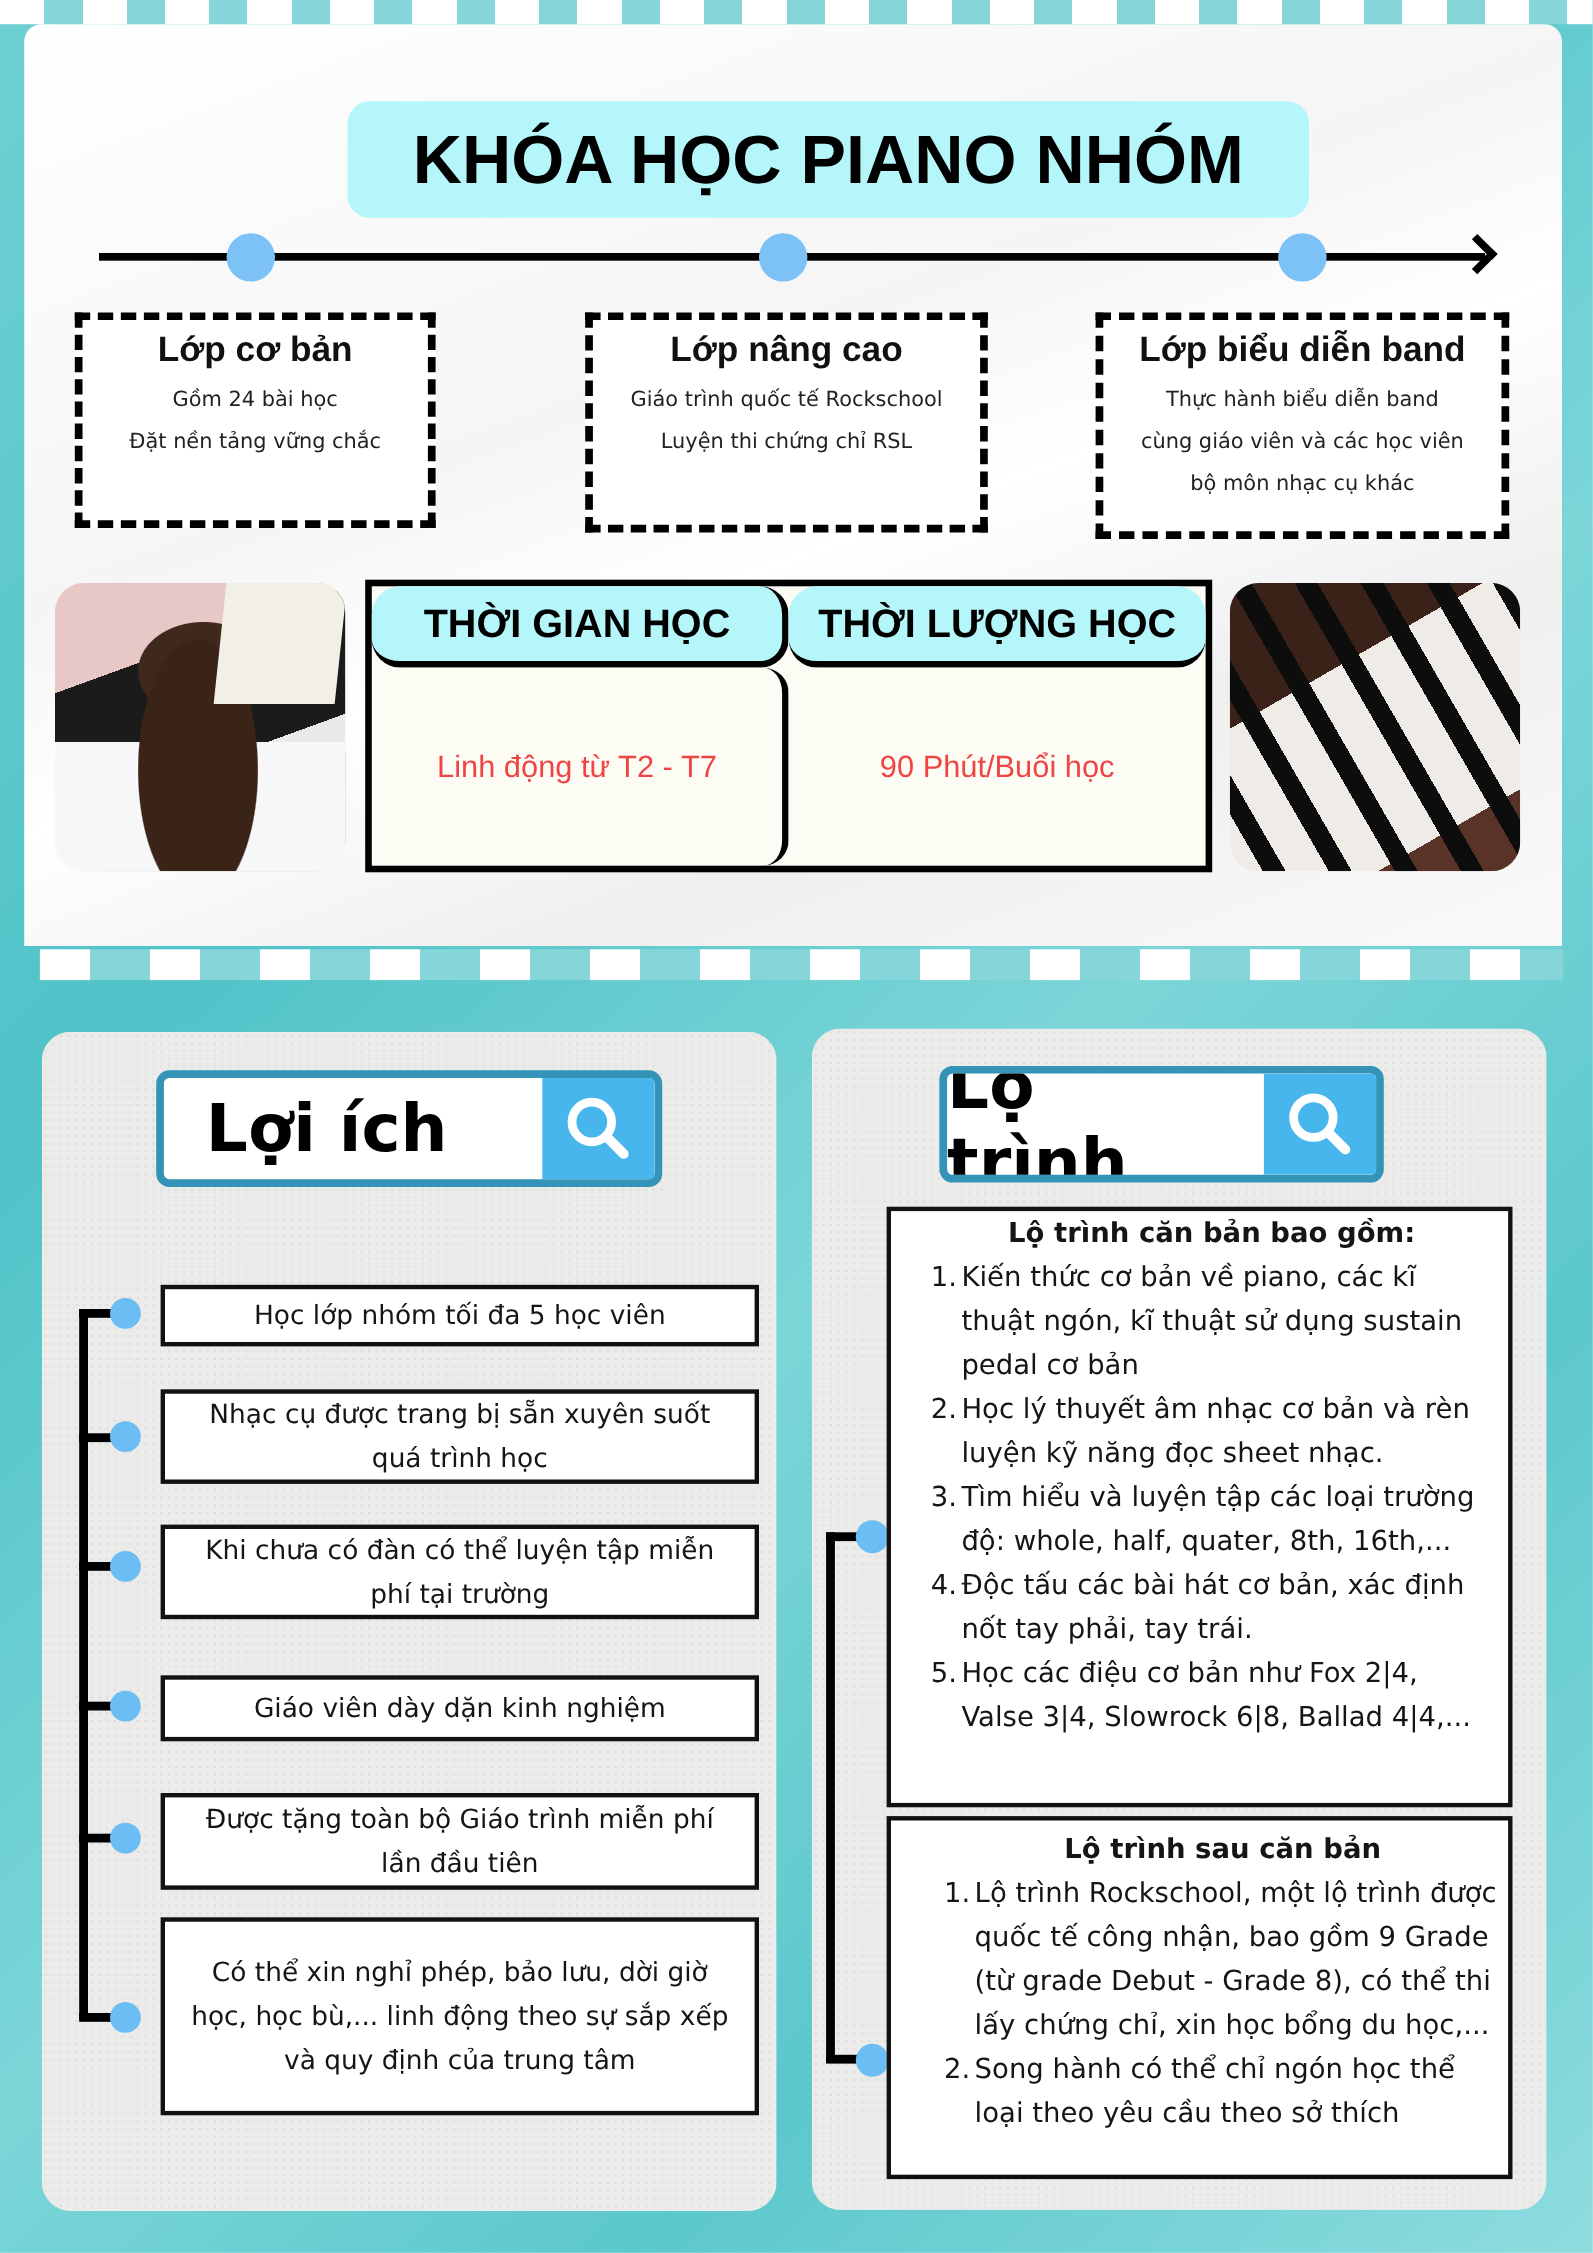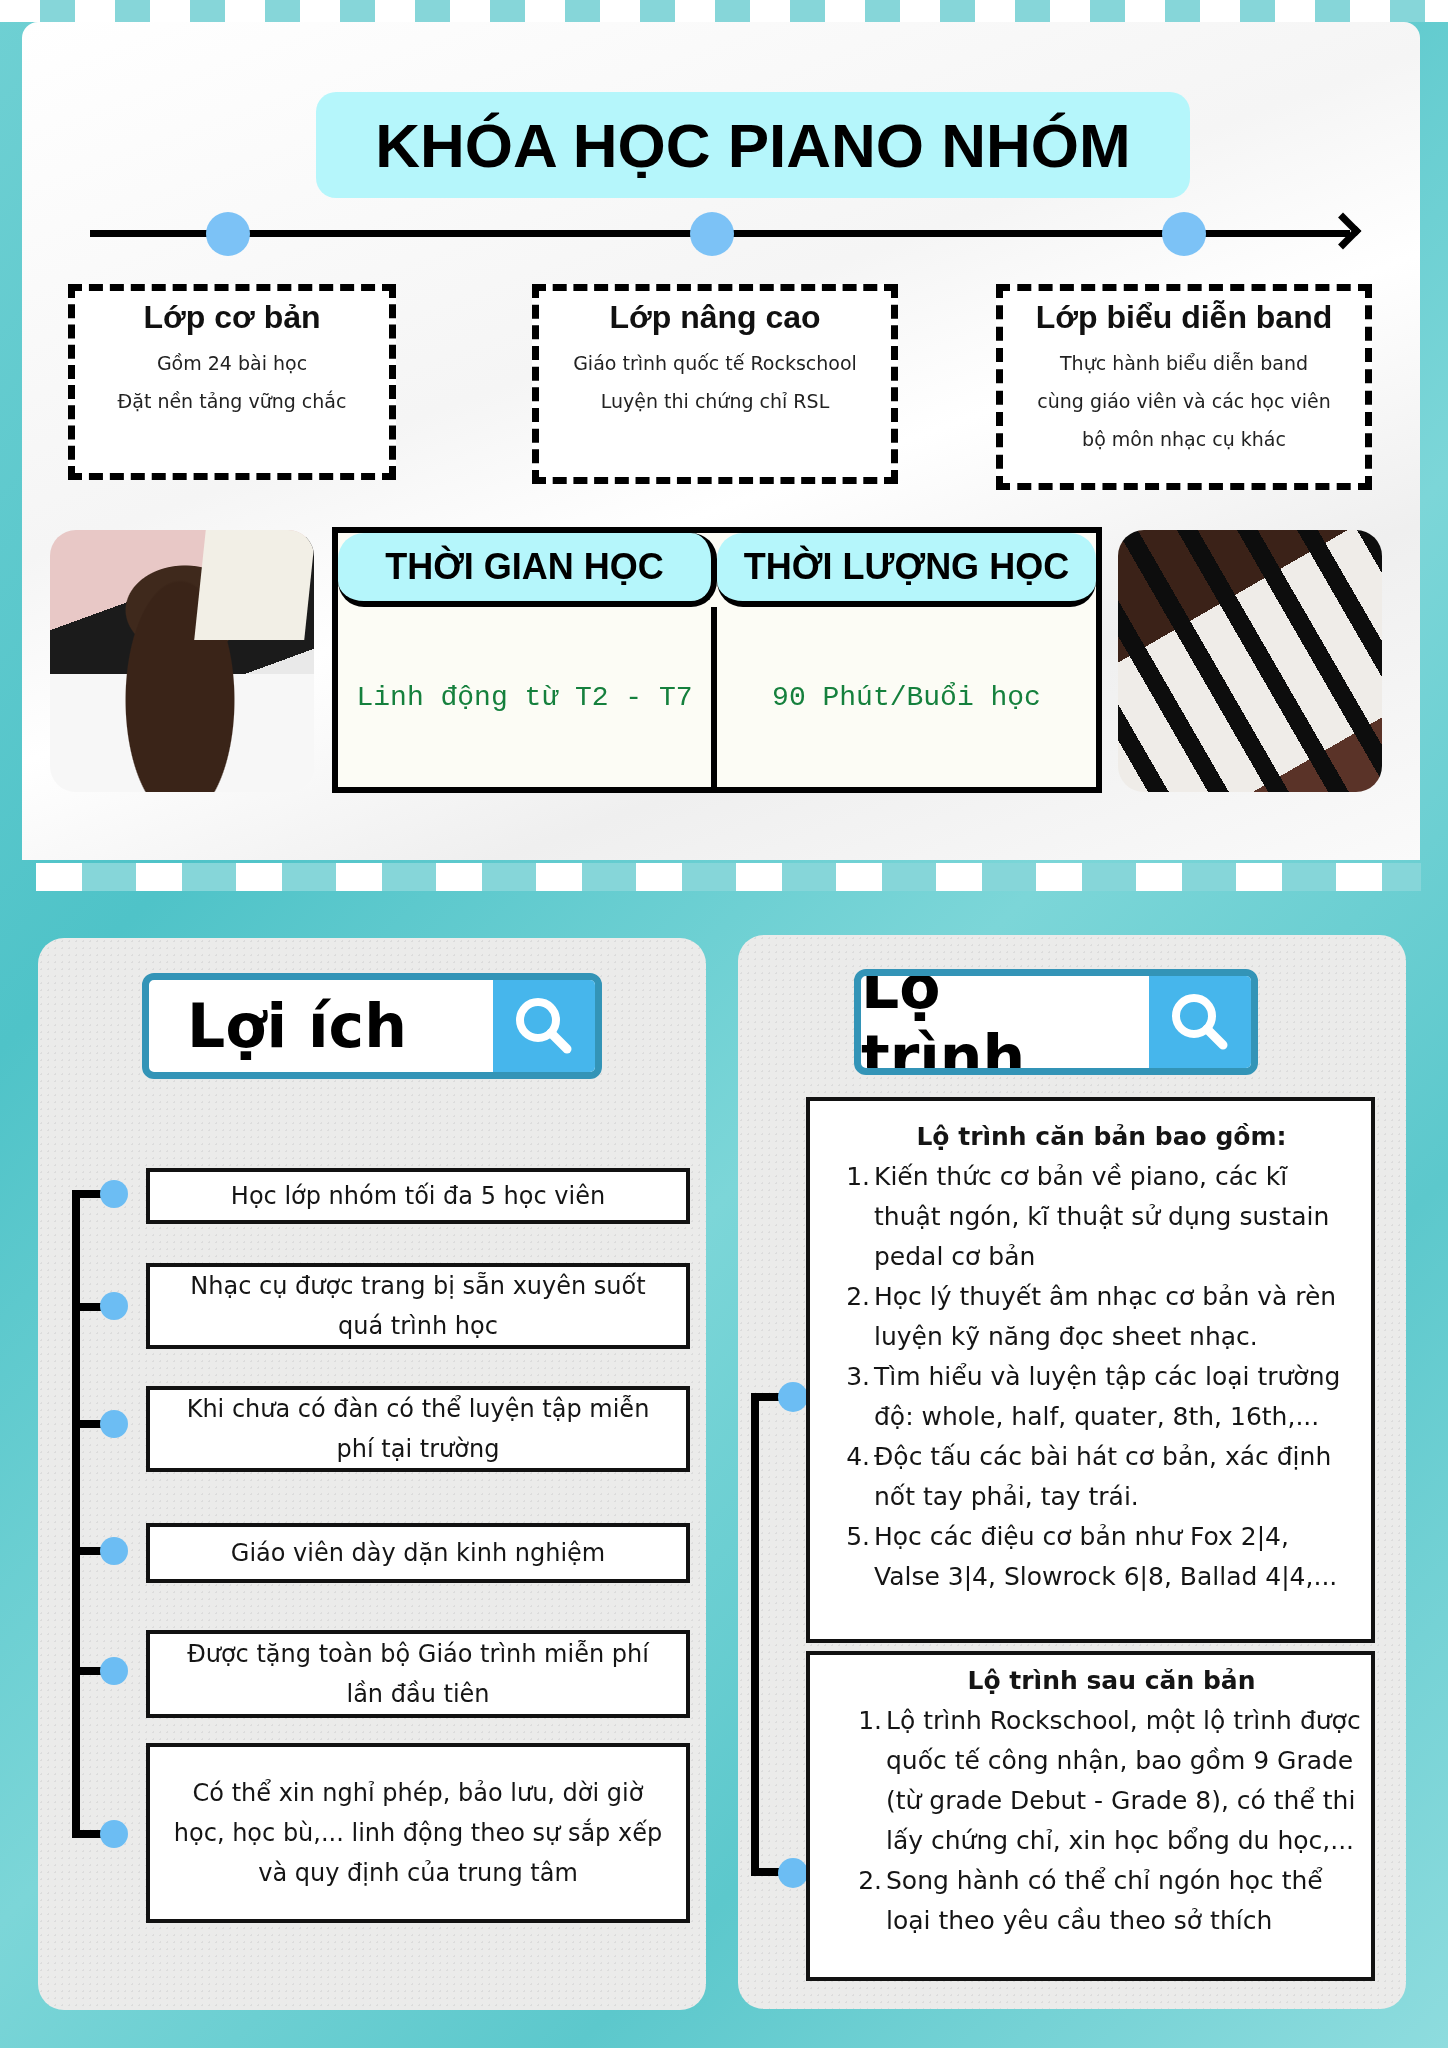--- a/index.html
+++ b/index.html
@@ -83,21 +83,21 @@
     display: grid; grid-template-columns: 1fr 1fr; grid-template-rows: 74px 1fr;
   }
   .schedule-table .th {
     background: #b5f6fb; display: flex; align-items: center; justify-content: center;
     font-family: "Liberation Sans", sans-serif; font-weight: 700; font-size: 36px; color: #000;
     border-bottom: 6px solid #000;
     border-radius: 26px;
   }
   .schedule-table .td {
     display: flex; align-items: center; justify-content: center;
-    font-family: Liberation Mono, monospace; font-size: 28px; color: #15803d;
+    font-family: Liberation Sans, sans-serif; font-size: 28px; color: #ef4444; border-radius: 23px;
   }
   .schedule-table .col1 { border-right: 6px solid #000; }
 
   .panel {
     position: absolute; background: #ebebea; border-radius: 26px;
     background-image: radial-gradient(#dcdcdc 1px, transparent 1px);
     background-size: 7px 7px;
   }
   .panel-left { left: 38px; top: 938px; width: 668px; height: 1072px; }
   .panel-right { left: 738px; top: 935px; width: 668px; height: 1074px; }
@@ -144,21 +144,21 @@
     position: absolute; background: #fff; border: 4px solid #111;
     font-family: "DejaVu Sans", sans-serif; color: #151515;
   }
   .route-box .rb-title {
     display: block; text-align: center; font-weight: 700; font-size: 25px; line-height: 40px;
   }
   .route-box ol { list-style: none; }
   .route-box li { display: flex; font-size: 25px; line-height: 40px; }
   .route-box li .num { width: 24px; flex: none; text-align: right; margin-right: 4px; }
   .route-box li .txt { flex: 1; }
-  .rb1 { left: 806px; top: 1097px; width: 569px; height: 546px; padding: 16px 14px 0 36px; }
+  .rb1 { left: 806px; top: 1097px; width: 569px; height: 546px; padding: 0 14px 0 36px; }
   .rb2 { left: 806px; top: 1651px; width: 569px; height: 330px; padding: 6px 6px 0 48px; }
 </style>
 </head>
 <body>
 
 <div class="stripes-top"></div>
 <div class="top-card"></div>
 <div class="stripes-mid"></div>
 
 <div class="title-pill">

